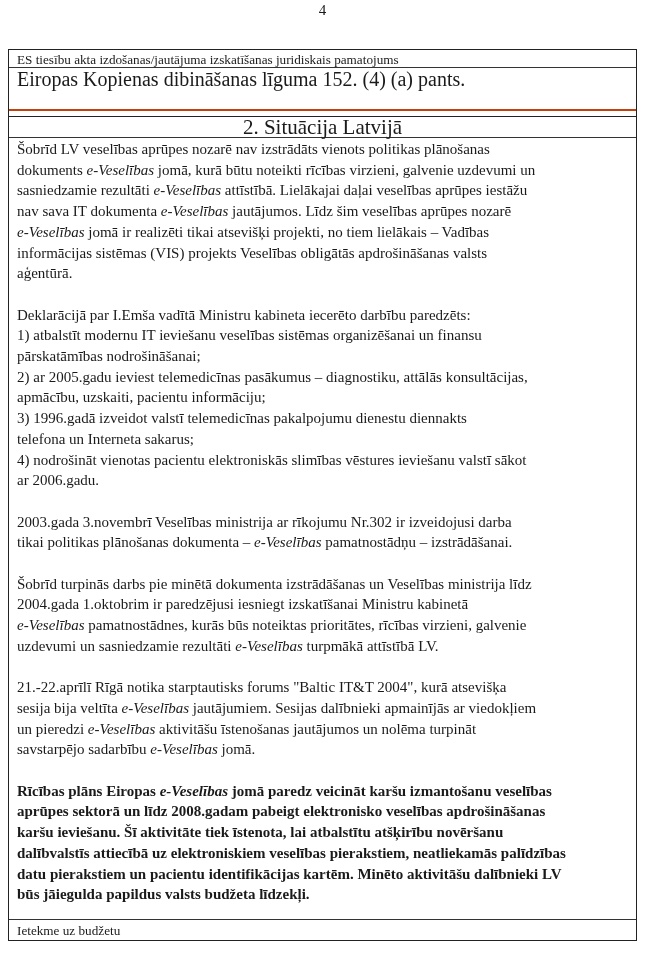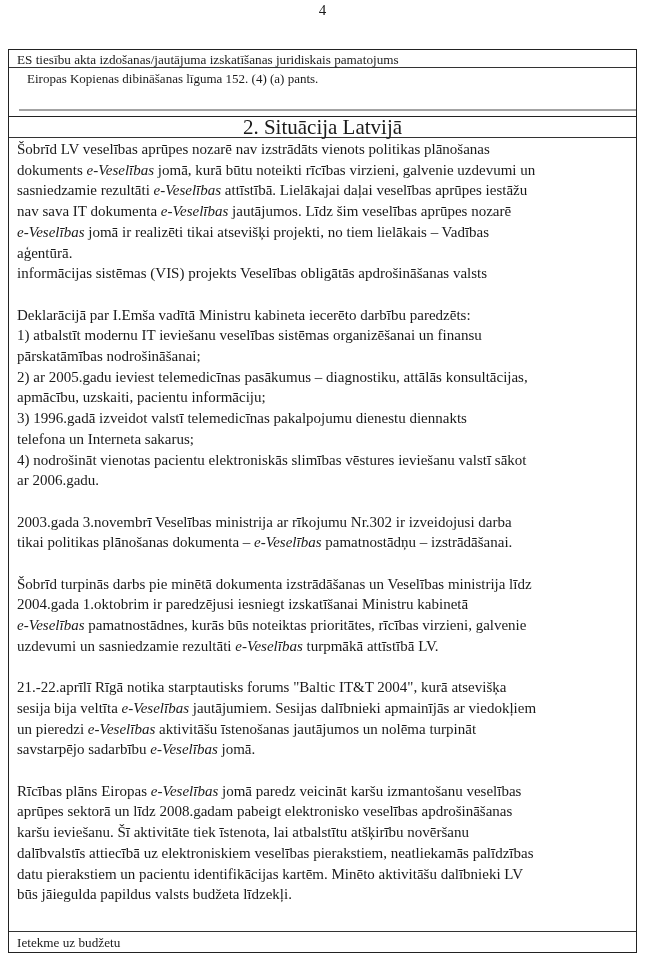--- a/index.html
+++ b/index.html
@@ -5,27 +5,27 @@
   html, body { margin: 0; padding: 0; background: #ffffff; }
   body { width: 645px; height: 954px; position: relative; overflow: hidden;
          font-family: "Liberation Serif", "DejaVu Serif", serif; color: #1a1a1a; }
   .page-number { position: absolute; top: 2px; left: 0; width: 645px; text-align: center;
                  font-size: 15px; }
   .doc-table { position: absolute; left: 8px; top: 49px; width: 629px; border: 1.5px solid #222;
                box-sizing: border-box; }
   .row { border-bottom: 1.2px solid #333; box-sizing: border-box; }
   .row:last-child { border-bottom: none; }
   .row-legal-heading { font-size: 13.2px; padding: 1px 8px 4px 8px; height: 18px; line-height: 17px; }
-  .row-legal-basis { font-size: 13px; padding: 1px 8px 0 8px; height: 43px; line-height: 20px;
-                     border-bottom: 2px solid #a3a3a3; margin-left: 10px; }
+  .row-legal-basis { font-size: 20px; padding: 1px 8px 0 8px; height: 43px; line-height: 20px;
+                     border-bottom: 2px solid #c2410c; }
   .gap { height: 6px; border-bottom: 1.5px solid #222; }
   .row-section-title { font-size: 21px; text-align: center; height: 21px; line-height: 21px; }
   .row-body { font-size: 15px; padding: 1px 8px 10px 8px; line-height: 20.7px; }
   .para { margin: 0 0 20.7px 0; }
-  .para:last-child { margin-bottom: 16px; }
+  .para:last-child { margin-bottom: 4px; font-weight: bold; }
   .line { display: block; white-space: nowrap; }
   .row-budget { font-size: 13.2px; padding: 1px 8px 0 8px; height: 20px; line-height: 19px; }
   i { font-style: italic; }
 </style>
 </head>
 <body>
 
 <div class="page-number">4</div>
 
 <div class="doc-table">
@@ -33,22 +33,22 @@
   <div class="row row-legal-basis">Eiropas Kopienas dibināšanas līguma 152. (4) (a) pants.</div>
   <div class="row gap"></div>
   <div class="row row-section-title">2. Situācija Latvijā</div>
   <div class="row row-body" id="section-body">
       <div class="para">
         <span class="line"><span>Šobrīd LV veselības aprūpes nozarē nav izstrādāts vienots politikas plānošanas</span></span>
         <span class="line"><span>dokuments </span><i>e-Veselības</i><span> jomā, kurā būtu noteikti rīcības virzieni, galvenie uzdevumi un</span></span>
         <span class="line"><span>sasniedzamie rezultāti </span><i>e-Veselības</i><span> attīstībā. Lielākajai daļai veselības aprūpes iestāžu</span></span>
         <span class="line"><span>nav sava IT dokumenta </span><i>e-Veselības</i><span> jautājumos. Līdz šim veselības aprūpes nozarē</span></span>
         <span class="line"><i>e-Veselības</i><span> jomā ir realizēti tikai atsevišķi projekti, no tiem lielākais – Vadības</span></span>
+        <span class="line"><span>informācijas sistēmas (VIS) projekts Veselības obligātās apdrošināšanas valsts</span></span>
         <span class="line"><span>aģentūrā.</span></span>
-        <span class="line"><span>informācijas sistēmas (VIS) projekts Veselības obligātās apdrošināšanas valsts</span></span>
       </div>
       <div class="para">
         <span class="line"><span>Deklarācijā par I.Emša vadītā Ministru kabineta iecerēto darbību paredzēts:</span></span>
         <span class="line"><span>1) atbalstīt modernu IT ieviešanu veselības sistēmas organizēšanai un finansu</span></span>
         <span class="line"><span>pārskatāmības nodrošināšanai;</span></span>
         <span class="line"><span>2) ar 2005.gadu ieviest telemedicīnas pasākumus –  diagnostiku, attālās konsultācijas,</span></span>
         <span class="line"><span>apmācību, uzskaiti, pacientu informāciju;</span></span>
         <span class="line"><span>3) 1996.gadā izveidot valstī telemedicīnas pakalpojumu dienestu diennakts</span></span>
         <span class="line"><span>telefona un Interneta sakarus;</span></span>
         <span class="line"><span>4) nodrošināt vienotas pacientu elektroniskās slimības vēstures ieviešanu valstī sākot</span></span>

